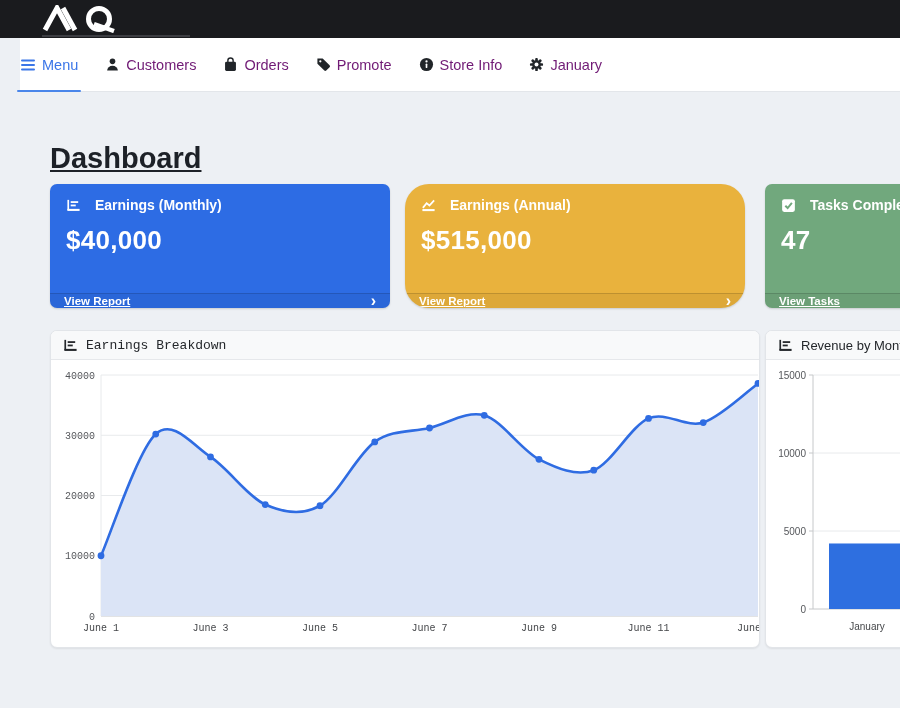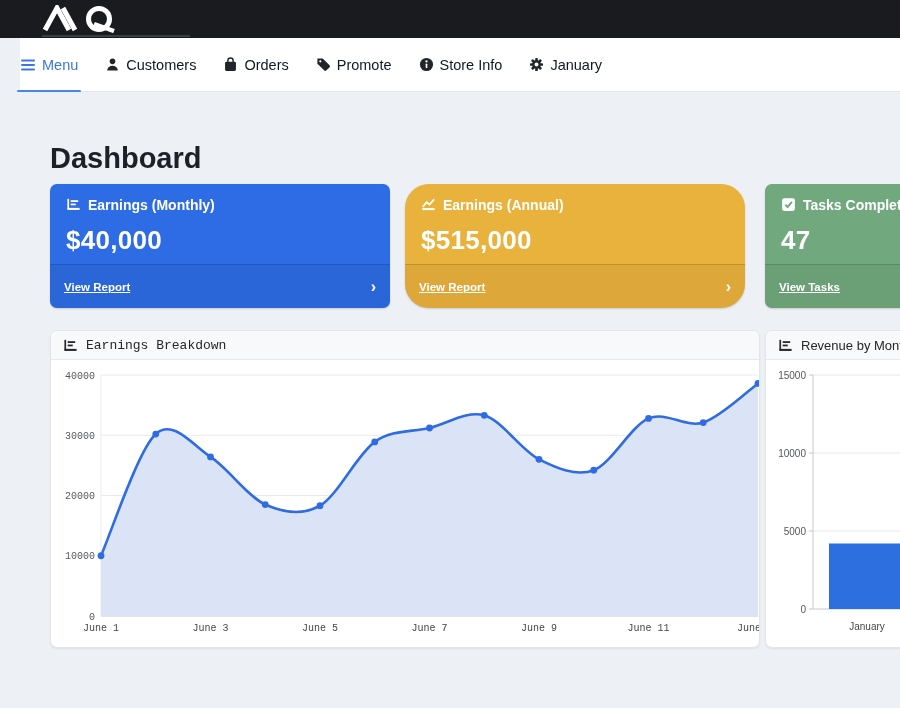--- a/index.html
+++ b/index.html
@@ -12,36 +12,36 @@
   }
   
   .topbar { position:absolute; left:0; top:0; width:900px; height:38px; background:#1a1b1e; }
   .logo { position:absolute; left:42px; top:5px; }
   .logo-underline { position:absolute; left:42px; top:35px; width:148px; height:2px; background:#3c3d42; }
 
   
   .nav { position:absolute; left:0; top:38px; width:900px; height:54px; background:#ffffff;
          border-bottom:1px solid #e3e6ea; display:flex; align-items:center; gap:27px;margin-left:20px; }
   .nav-item { position:relative; display:flex; align-items:center; gap:6px; font-size:14.5px;
-              color:#0f172a; text-decoration:none; cursor:pointer; }
+              color:#701a75; text-decoration:none; cursor:pointer; }
   .nav-item svg { display:block; }
   .nav-item.active { color:#3b76e8; }
   .nav-item.active::after { content:''; position:absolute; left:-3px; right:-3px; top:33px;
               height:2.5px; background:#4a86ea; border-radius:2px; }
 
   
-  .page-title { position:absolute; left:50px; top:142px; font-size:29px; font-weight:700; color:#1d2127; }
+  .page-title { position:absolute; left:50px; top:142px; font-size:29px; font-weight:700; color:#1d2127;text-decoration:underline; }
 
   
   .scard { position:absolute; top:184px; width:340px; height:124px; border-radius:7px;
            color:#fff; overflow:hidden; box-shadow:0 1px 2px rgba(0,0,0,.15); }
   .scard .sbody { padding:13px 16px; }
-  .scard .title-row { display:flex; align-items:flex-start; gap:7px; font-size:14px; font-weight:700; }
+  .scard .title-row { display:flex; align-items:center; gap:14px; font-size:14px; font-weight:700; }
   .scard .value { font-size:26px; font-weight:700; margin-top:12px; letter-spacing:.3px; }
-  .sfooter { position:absolute; left:0; right:0; bottom:0; height:44px; display:flex;
+  .sfooter { position:absolute; left:0; right:0; bottom:0; height:15px; display:flex;
              align-items:center; justify-content:space-between; padding:0 14px;
              background:rgba(0,0,0,.05); border-top:1px solid rgba(0,0,0,.14); }
   .sfooter a { color:#fff; font-size:11.5px; font-weight:700; text-decoration:underline; cursor:pointer; }
   .sfooter .chev { font-size:16px; line-height:1; font-weight:700; }
 
   
   .ccard { position:absolute; top:330px; height:318px; background:#fff; border:1px solid #e2e5e9;
            border-radius:7px; overflow:hidden; box-shadow:0 1px 2px rgba(0,0,0,.07); }
   #line-card { left:50px;  width:710px;font-family:Liberation Mono, monospace; }
   #bar-card  { left:765px; width:340px; }

